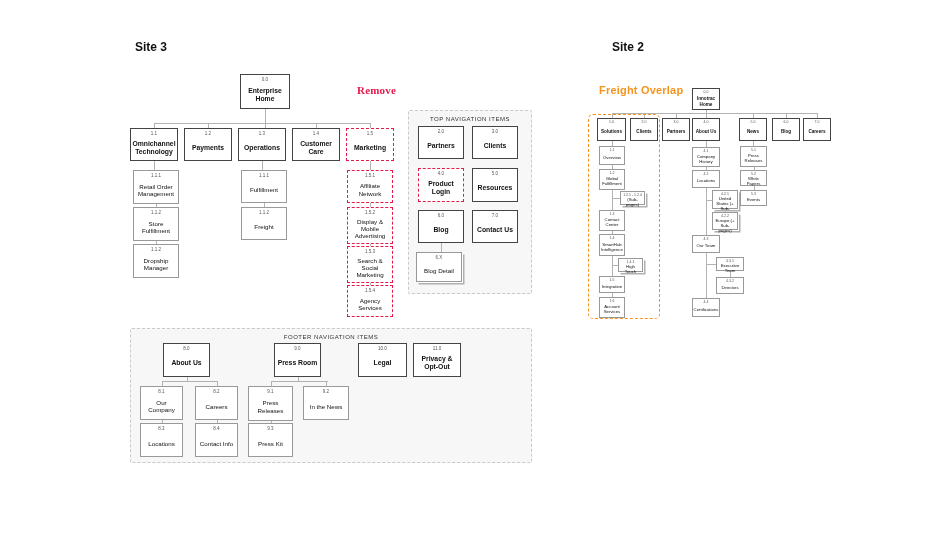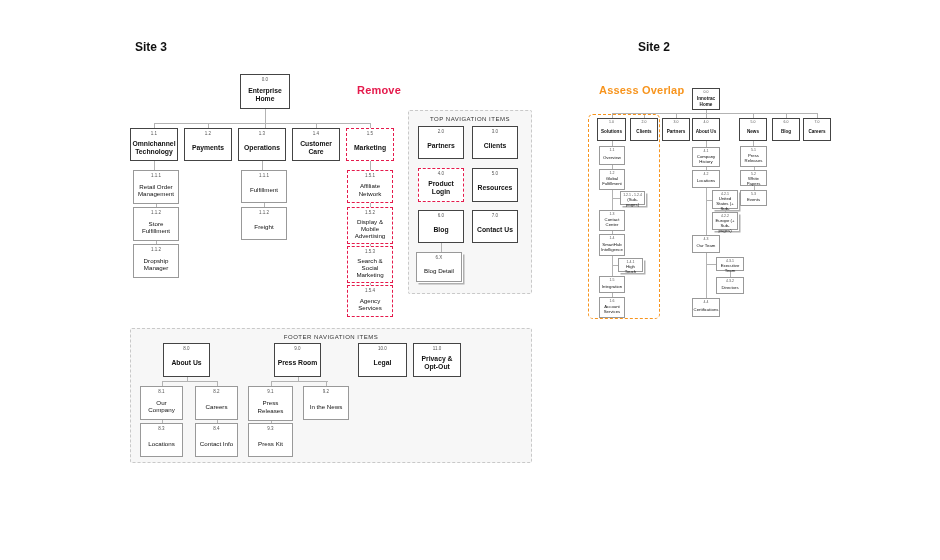--- a/index.html
+++ b/index.html
@@ -2,21 +2,21 @@
 <html style="--remove: #e51a4c; --overlap: #f7941d;"><head>
 <meta charset="utf-8">
 <style>
   html,body{margin:0;padding:0;background:#ffffff;}
   body{width:940px;height:560px;position:relative;overflow:hidden;
        font-family:"Liberation Sans",sans-serif;}
   #stage{position:absolute;left:0;top:0;width:940px;height:560px;}
 
   .site-title{position:absolute;font-weight:bold;font-size:12px;color:#111;z-index:4;}
   .annotation{position:absolute;font-weight:bold;font-size:11px;z-index:4;letter-spacing:.2px;}
-  .annotation.remove{color:var(--remove);}
+  .annotation.remove{color:var(--remove);font-family:Liberation Serif, serif;}
   .annotation.overlap{color:var(--overlap);}
 
   .panel{position:absolute;background:#f7f7f7;border:1px dashed #c9c9c9;border-radius:2px;z-index:0;box-sizing:border-box;}
   .panel-title{text-align:center;font-size:6px;letter-spacing:.5px;color:#333;margin-top:5px;}
 
   .node{position:absolute;background:#fff;border:1px solid #999;z-index:2;box-sizing:border-box;
         display:flex;flex-direction:column;text-align:center;}
   .node .num{flex:0 0 auto;font-size:4.5px;color:#555;line-height:1.6;padding-top:1px;}
   .node .lbl{flex:1 1 auto;display:flex;align-items:center;justify-content:center;
              font-size:6.2px;color:#111;line-height:1.15;padding:0 2px 2px 2px;}
@@ -37,24 +37,24 @@
 
 <div id="stage">
   <div class="panel" style="left:408px;top:110px;width:124px;height:184px;">
     <div class="panel-title">TOP NAVIGATION ITEMS</div>
   </div>
   <div class="panel" style="left:130px;top:328px;width:402px;height:135px;">
     <div class="panel-title">FOOTER NAVIGATION ITEMS</div>
   </div>
 
   <div class="site-title" style="left:135px;top:40px;">Site 3</div>
-  <div class="site-title" style="left:638px;top:40px;">Site 2</div>
+  <div class="site-title" style="left:612px;top:40px;">Site 2</div>
 
   <div class="annotation remove" style="left:357px;top:84px;">Remove</div>
-  <div class="annotation overlap" style="left:599px;top:84px;">Assess Overlap</div>
+  <div class="annotation overlap" style="left:599px;top:84px;">Freight Overlap</div>
 
   <div class="overlay" style="left:588px;top:114px;width:72px;height:205px;"></div>
 <div class="edge" style="left: 265px; top: 109px; width: 1px; height: 14px; background: rgb(179, 179, 179);"></div>
     <div class="edge" style="left: 154px; top: 123px; width: 112px; height: 1px; background: rgb(179, 179, 179);"></div>
     <div class="edge" style="left: 154px; top: 123px; width: 1px; height: 5px; background: rgb(179, 179, 179);"></div>
     <div class="edge" style="left: 265px; top: 109px; width: 1px; height: 14px; background: rgb(179, 179, 179);"></div>
     <div class="edge" style="left: 208px; top: 123px; width: 58px; height: 1px; background: rgb(179, 179, 179);"></div>
     <div class="edge" style="left: 208px; top: 123px; width: 1px; height: 5px; background: rgb(179, 179, 179);"></div>
     <div class="edge" style="left: 265px; top: 109px; width: 1px; height: 19px; background: rgb(179, 179, 179);"></div>
     <div class="edge" style="left: 265px; top: 109px; width: 1px; height: 14px; background: rgb(179, 179, 179);"></div>

